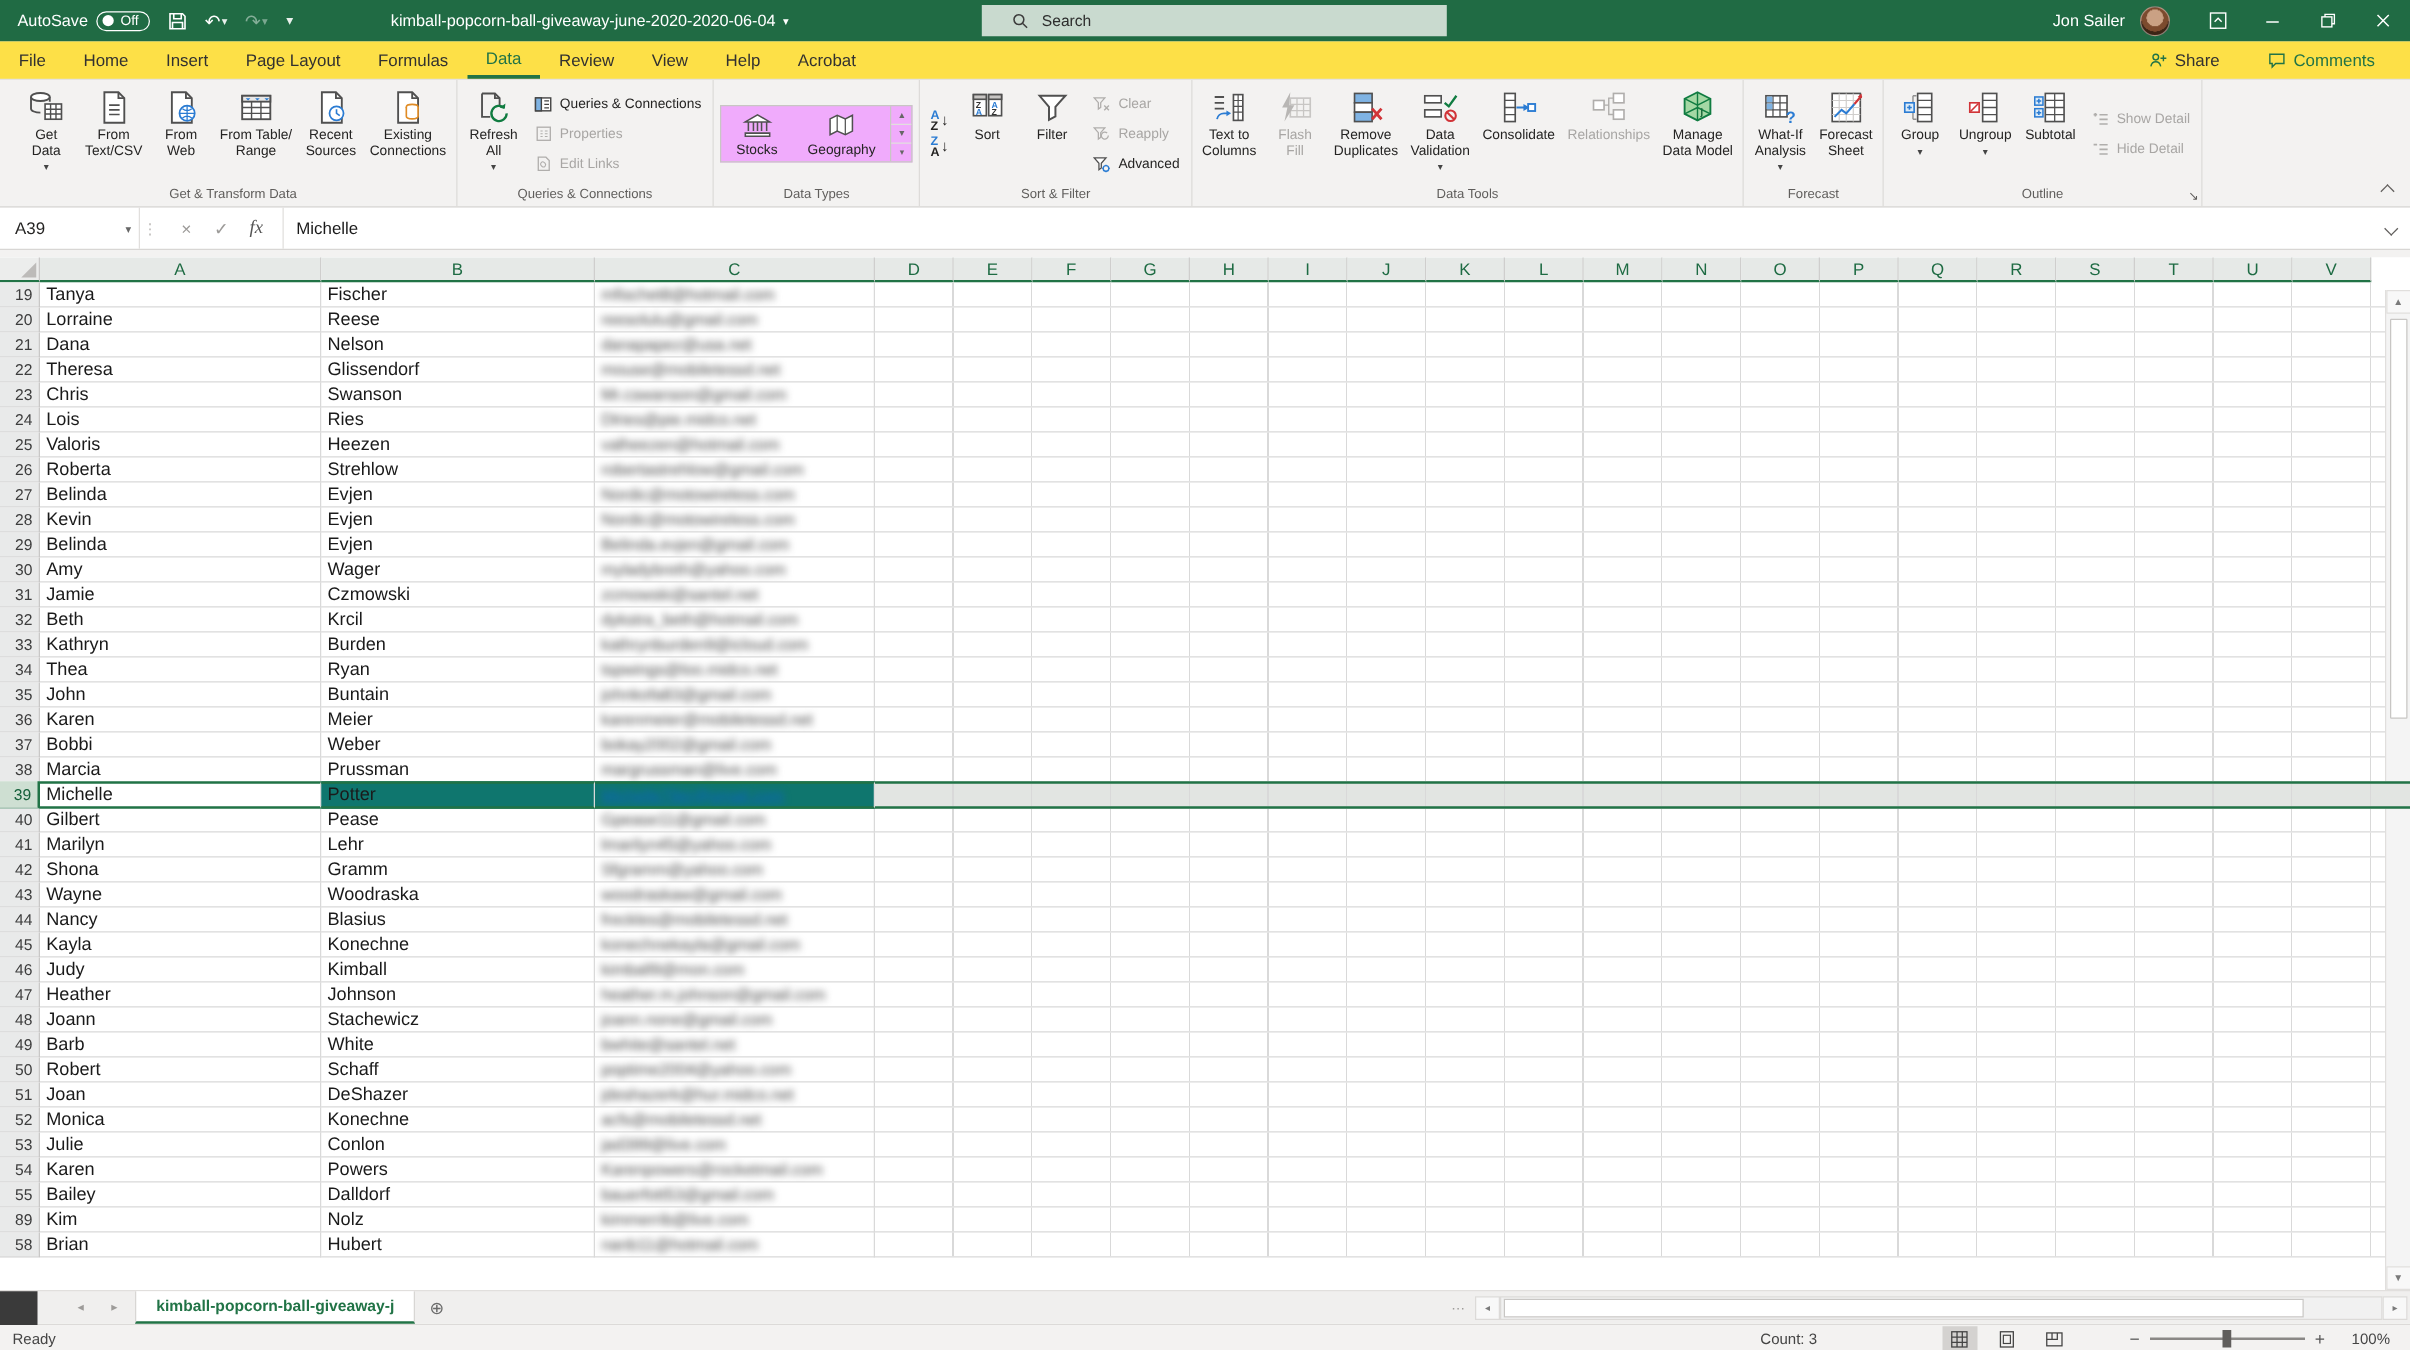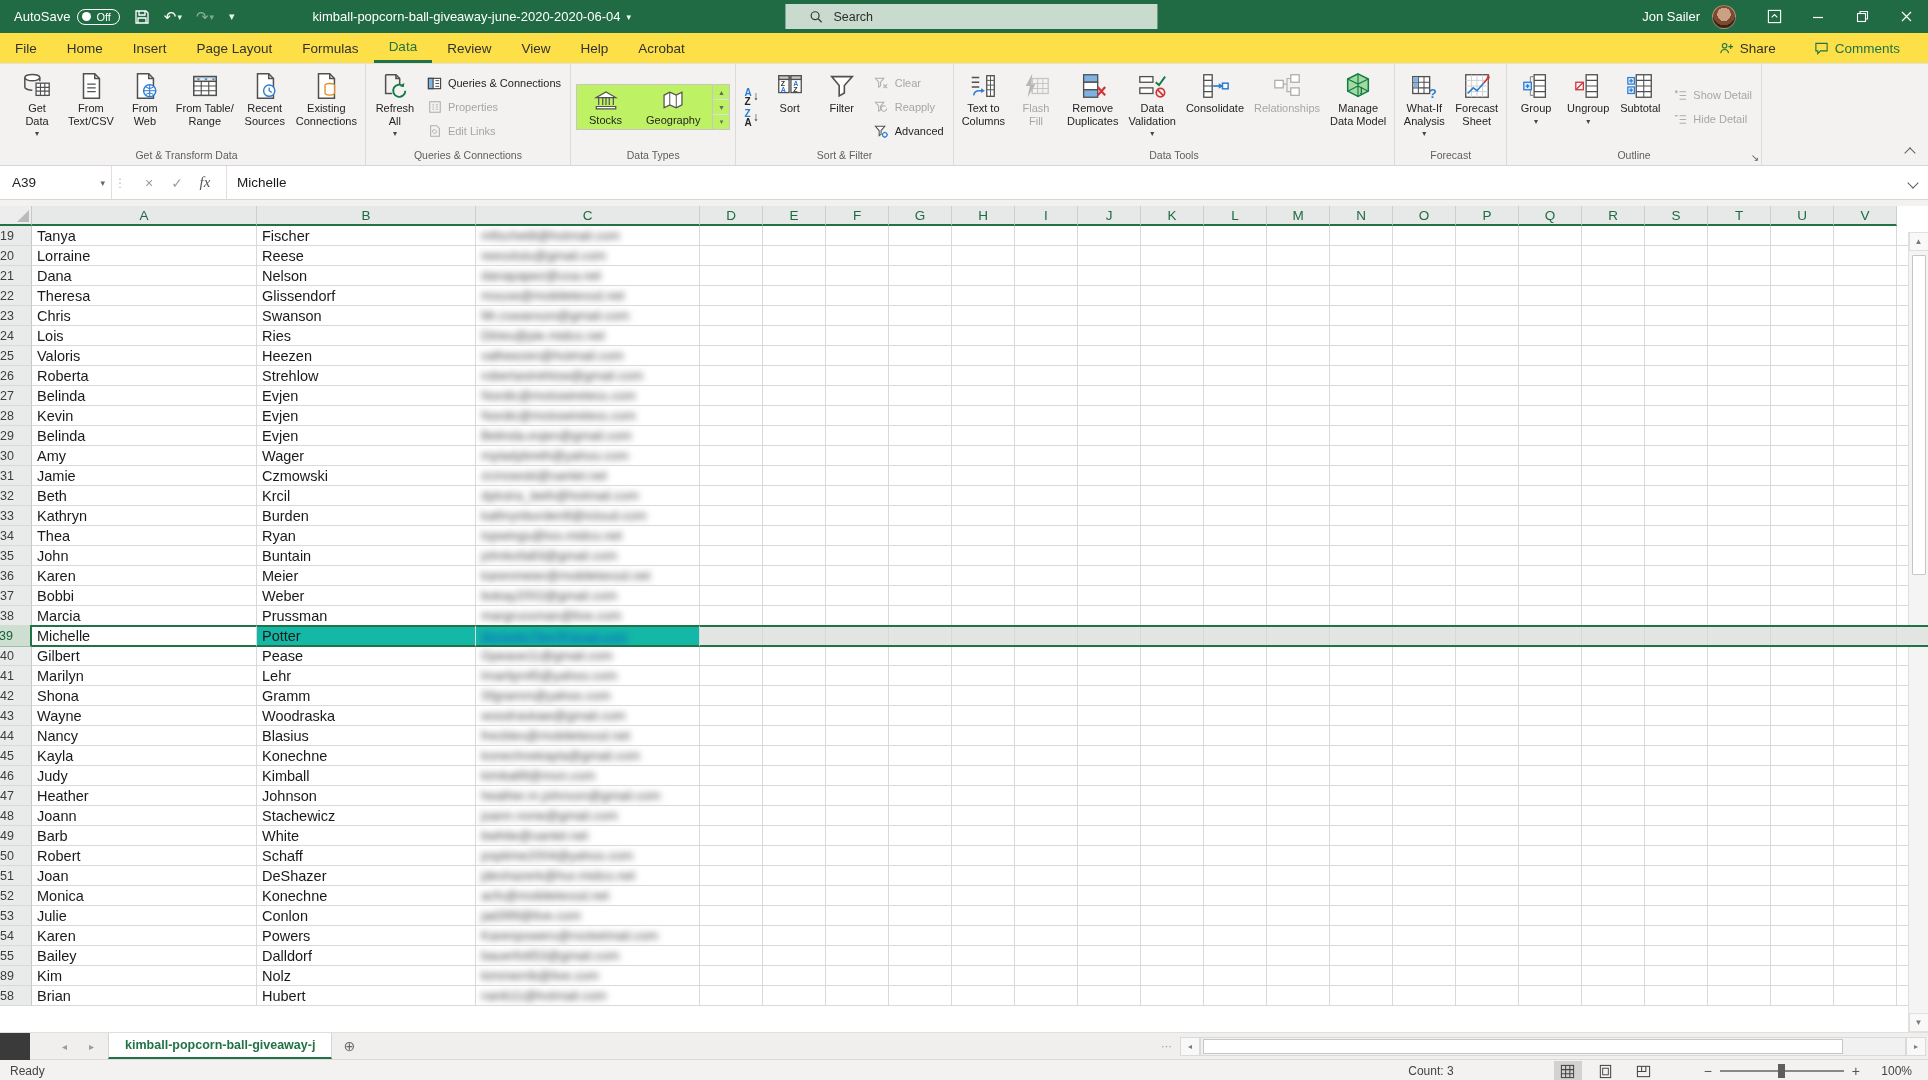--- a/index.html
+++ b/index.html
@@ -38,21 +38,21 @@
   .controls { flex:1; display:flex; align-items:stretch; }
   .glabel { height:17px; font-size:10.5px; color:#605e5c; text-align:center; line-height:15px; white-space:nowrap; padding:0 8px; position:relative; }
   .rbtn { display:flex; flex-direction:column; align-items:center; padding:4px 5px 0 5px; font-size:11px; line-height:12.5px; text-align:center; color:#252423; min-width:52px; }
   .rbtn .icon { height:32px; display:flex; align-items:center; justify-content:center; }
   .rlbl { white-space:pre-line; }
   .chev { font-size:8px; color:#444; margin-top:1px; }
   .rbtn.disabled, .smitem.disabled { color:#a8a6a4; }
   .rcol { display:flex; flex-direction:column; justify-content:center; gap:3px; padding:0 2px; }
   .smitem { display:flex; align-items:center; gap:5px; font-size:11px; height:21px; padding:0 4px; white-space:nowrap; color:#252423; }
   .smicon { width:16px; height:16px; display:flex; align-items:center; justify-content:center; flex:none; }
-  .gallery { background:#bef264; border:1px solid #c8c6c4; display:flex; align-items:stretch; margin:18px 2px; }
+  .gallery { background:#f0abfc; border:1px solid #c8c6c4; display:flex; align-items:stretch; margin:18px 2px; }
   .gitem { display:flex; flex-direction:column; align-items:center; justify-content:center; padding:2px 12px; font-size:11px; gap:2px; }
   .gspin { border-left:1px solid #c8c6c4; display:flex; flex-direction:column; width:17px; }
   .gspin span { flex:1; display:flex; align-items:center; justify-content:center; font-size:7px; color:#666; border-bottom:1px solid #e1dfdd; }
   .azbox { display:flex; align-items:center; font-size:10px; font-weight:bold; line-height:9px; gap:1px; padding:0 3px; }
   .azbox .letters { display:flex; flex-direction:column; }
   .dialog-launcher { position:absolute; right:2px; bottom:2px; font-size:10px; color:#605e5c; }
   .collapse-ribbon { position:absolute; right:14px; bottom:8px; }
   .cssup { width:8px; height:8px; border-left:1.6px solid #605e5c; border-top:1.6px solid #605e5c; transform:rotate(45deg); display:block; }
   .cssdown { width:8px; height:8px; border-left:1.6px solid #605e5c; border-top:1.6px solid #605e5c; transform:rotate(225deg); display:block; }
 
@@ -70,30 +70,30 @@
 
   
   .gridwrap { position:relative; height:826px; background:#fff; }
   .gridspacer { height:6px; background:#f3f2f1; }
   .hdrrow { display:flex; height:20px; }
   .corner { width:32px; background:#ecedec; border-right:1px solid #c9c8c7; border-bottom:2px solid #217346; position:relative; flex:none; }
   .corner .tri { position:absolute; right:2px; bottom:2px; width:0; height:0; border-left:12px solid transparent; border-bottom:12px solid #bdbbb9; }
   .colhdr { background:#e6e9e7; color:#1e6b43; font-size:13.5px; display:flex; align-items:center; justify-content:center; border-right:1px solid #cfcecd; border-bottom:2px solid #217346; flex:none; }
   .rowsarea { position:relative; }
   .grow { display:flex; height:20px; background:#fff; }
-  .rowhdr { width:32px; flex:none; background:#e9eaea; color:#3d3d3d; font-size:12.5px; display:flex; align-items:center; justify-content:flex-end; padding-right:17px; border-right:1px solid #c9c8c7; border-bottom:1px solid #d9d9d9; }
+  .rowhdr { width:32px; flex:none; background:#e9eaea; color:#3d3d3d; font-size:12.5px; display:flex; align-items:center; justify-content:flex-end; padding-right:5px; border-right:1px solid #c9c8c7; border-bottom:1px solid #d9d9d9; }
   .cell { flex:none; display:flex; align-items:center; padding-left:5px; font-size:14.5px; border-right:1px solid #d9d9d9; border-bottom:1px solid #d9d9d9; color:#1a1a1a; overflow:hidden; white-space:nowrap; }
   .rest { flex:1; border-bottom:1px solid #d9d9d9;
           background-image:repeating-linear-gradient(to right, transparent 0 62px, #d9d9d9 62px 63px); }
   .cw-A { width:225px; } .cw-B { width:219px; } .cw-C { width:224px; } .cw-sm { width:63px; }
   .mail { filter:blur(3px); color:#4a4a4a; font-size:13px; }
   .mail.link { color:#0b62c4; text-decoration:underline; }
   .grow.sel { height:22px; margin:-1px 0; position:relative; z-index:2; }
   .grow.sel .cell, .grow.sel .rest { border-top:2px solid #217346; border-bottom:2px solid #217346; }
-  .grow.sel .cell { background:#14b8a6; }
+  .grow.sel .cell { background:#0f766e; }
   .grow.sel .cell.active { background:#fff; }
   .grow.sel .rest { background-color:#e2e5e2; }
   .grow.sel .rowhdr { background:#cedfd2; color:#15603a; border-right:2px solid #217346; border-bottom:1px solid #9fbfae; }
   .vscroll { position:absolute; top:26px; right:0; width:20px; bottom:0; background:#f4f4f4; border-left:1px solid #e1dfdd; display:flex; flex-direction:column; align-items:center; }
   .sbtn { width:20px; height:19px; display:flex; align-items:center; justify-content:center; font-size:8px; color:#7a7a7a; background:#f8f8f8; border:1px solid #e1dfdd; flex:none; }
   .vthumb { width:14px; height:320px; background:#fff; border:1px solid #c8c6c4; margin-top:4px; border-radius:1px; }
   .vscroll .sbtn.bottom { margin-top:auto; }
 
   
   .sheetbar { height:27px; background:#f0efee; border-top:1px solid #e1dfdd; display:flex; align-items:stretch; font-size:12.5px; position:relative; }

